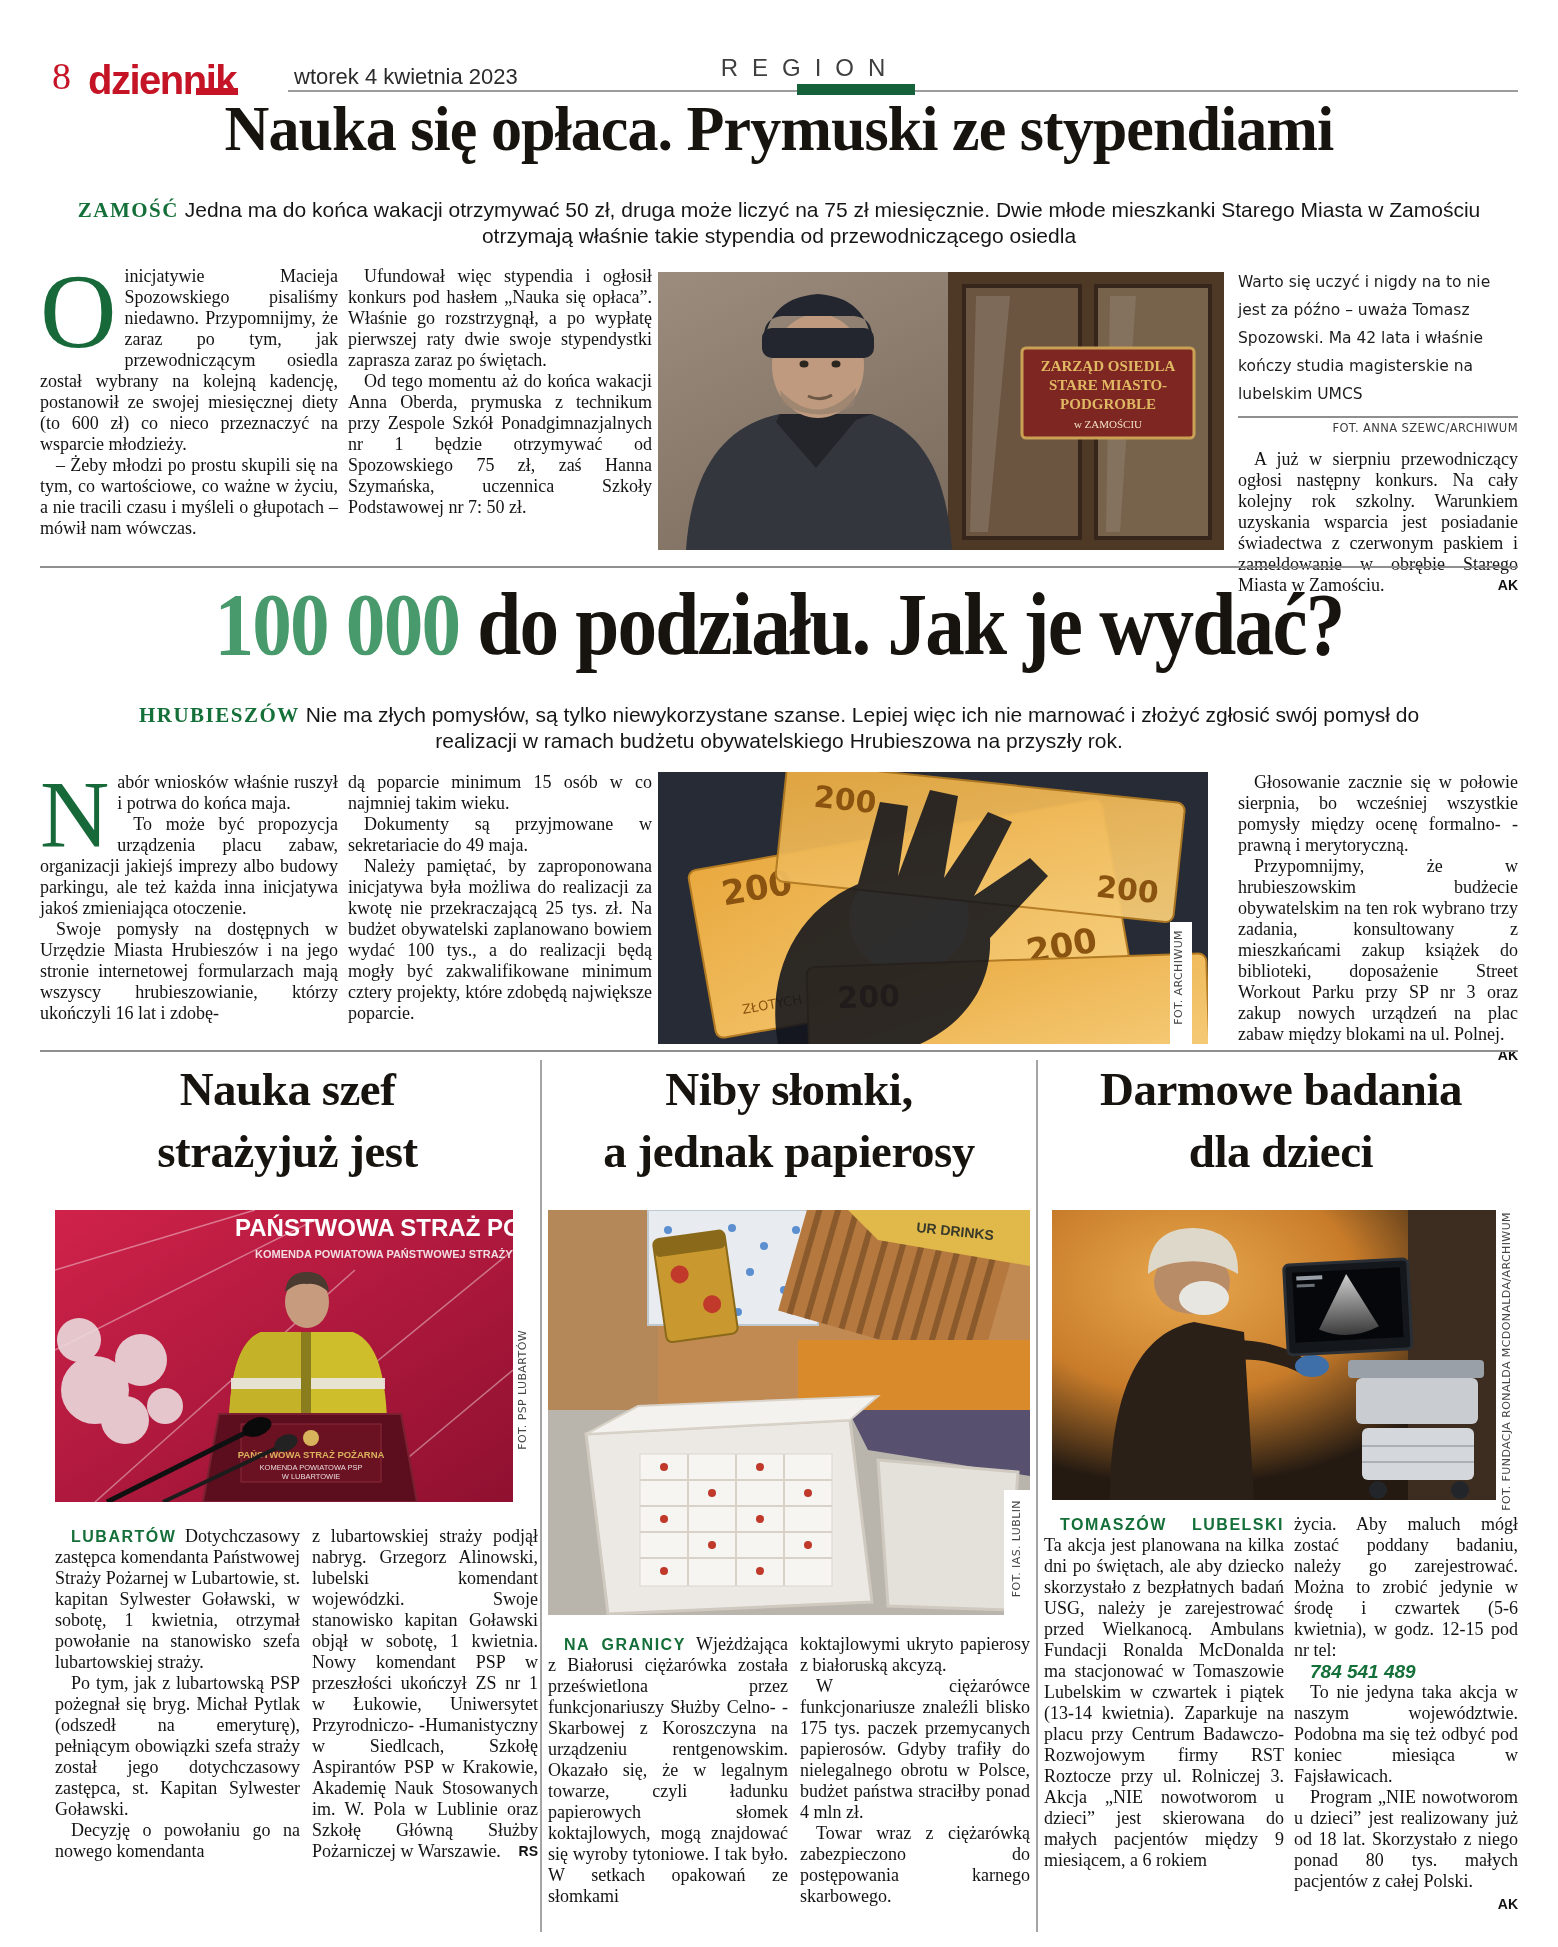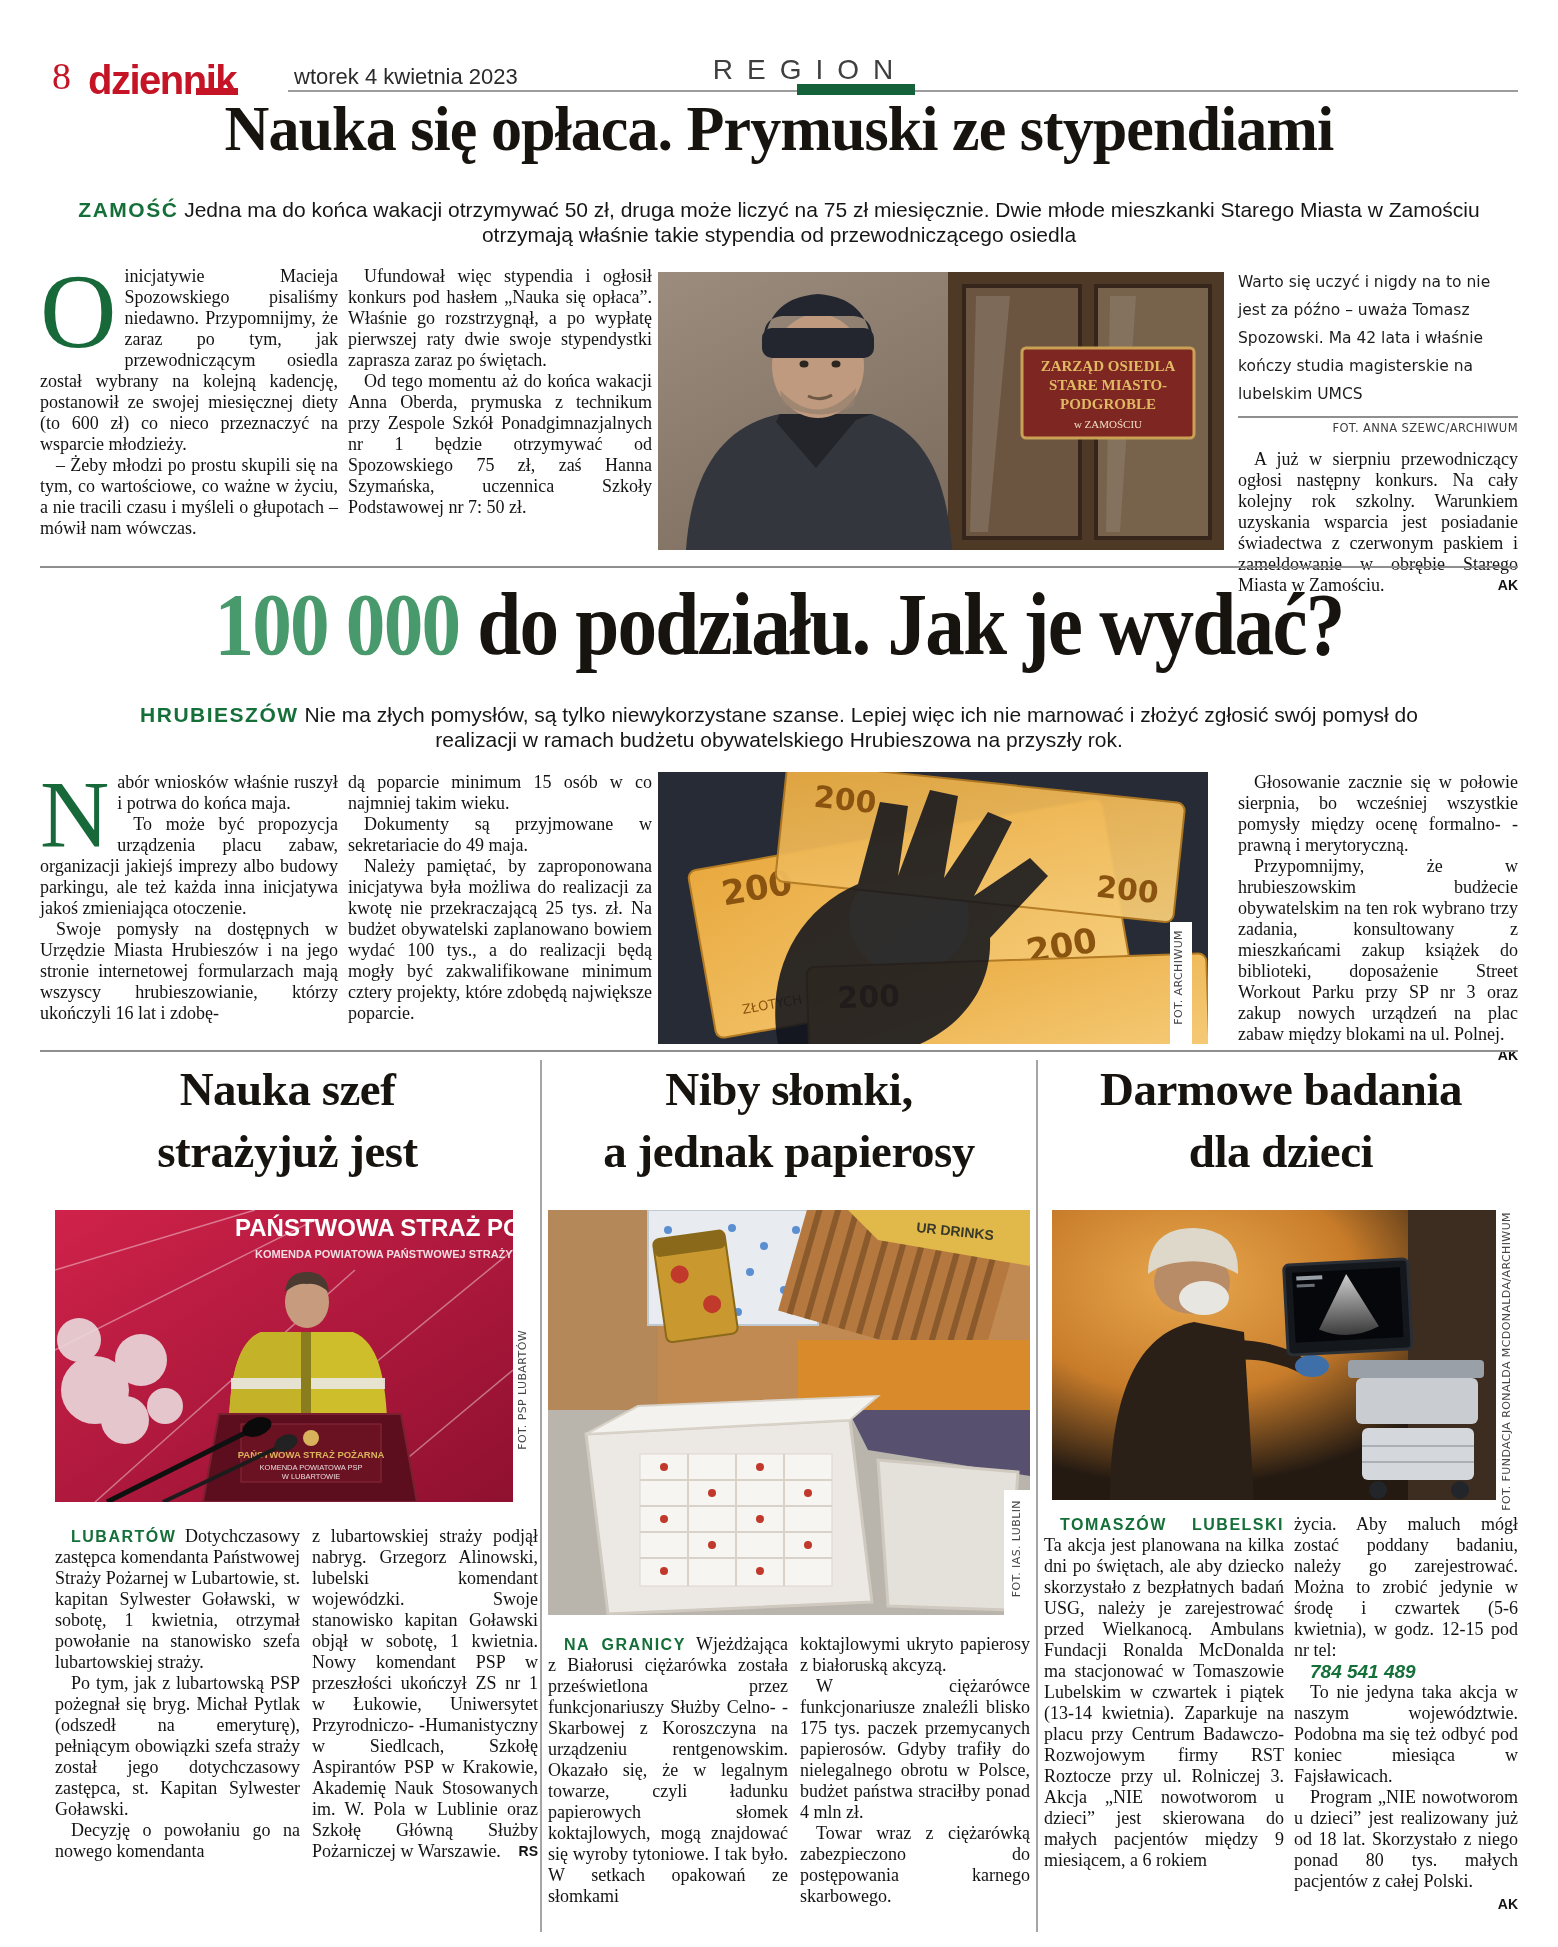--- a/index.html
+++ b/index.html
@@ -8,34 +8,34 @@
   .abs{position:absolute;}
   .sans{font-family:"Liberation Sans",sans-serif;}
 
   
   .pgnum{left:52px;top:54px;font-size:38px;color:#c41425;font-family:"Liberation Serif",serif;}
   .brand{left:88px;top:58px;font-size:40px;font-weight:800;color:#c41425;letter-spacing:-1.5px;
          font-family:"Liberation Sans",sans-serif;}
   .brandbar{left:196px;top:88px;width:42px;height:7px;background:#c41425;}
   .date{left:294px;top:64px;font-size:22px;color:#2b2b2b;}
   .hrule-top{left:288px;top:90px;width:1230px;height:2px;background:#9c9c9c;}
-  .region{left:660px;top:54px;width:300px;text-align:center;font-size:28px;letter-spacing:14px;
+  .region{left:660px;top:54px;width:300px;text-align:center;font-size:24px;letter-spacing:14px;
           color:#3f3f3f;font-family:"Liberation Sans",sans-serif;}
   .regionbar{left:797px;top:84px;width:118px;height:11px;background:#15623a;}
 
   
   .headline{font-family:"Liberation Serif",serif;font-weight:700;color:#17130e;text-align:center;}
   .h1{left:0;top:92px;width:100%;font-size:64px;letter-spacing:-1px;transform:scaleX(.97);}
   .h2{left:0;top:574px;width:100%;font-size:88px;letter-spacing:-2px;white-space:nowrap;transform:scaleX(.9);}
   .h2 .ghead{color:#48996b;}
   .hsub{font-size:47px;line-height:62px;letter-spacing:-.5px;}
 
   
   .lead{font-family:"Liberation Sans",sans-serif;font-size:21px;line-height:25px;text-align:center;color:#161616;}
-  .lead .tag{font-size:21px;}
+  .lead .tag{font-size:21px;font-family:Liberation Serif, serif;}
   .lead1{left:48px;top:197px;width:1462px;}
   .lead2{left:110px;top:702px;width:1338px;}
 
   .tag{color:#156f39;font-weight:700;letter-spacing:1.5px;font-family:"Liberation Sans",sans-serif;}
 
   
   .bodytext{font-size:18px;line-height:21px;text-align:justify;color:#121212;}
   .bodytext p{margin:0;}
   .bodytext p.ind{text-indent:16px;}
   .drop{float:left;color:#17693a;font-size:106px;line-height:84px;padding:4px 8px 0 0;font-family:"Liberation Serif",serif;}

